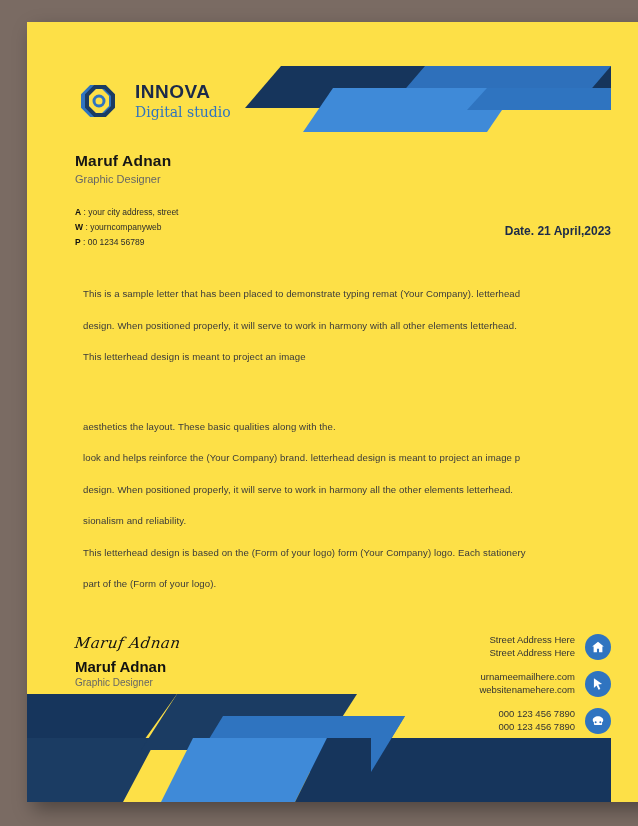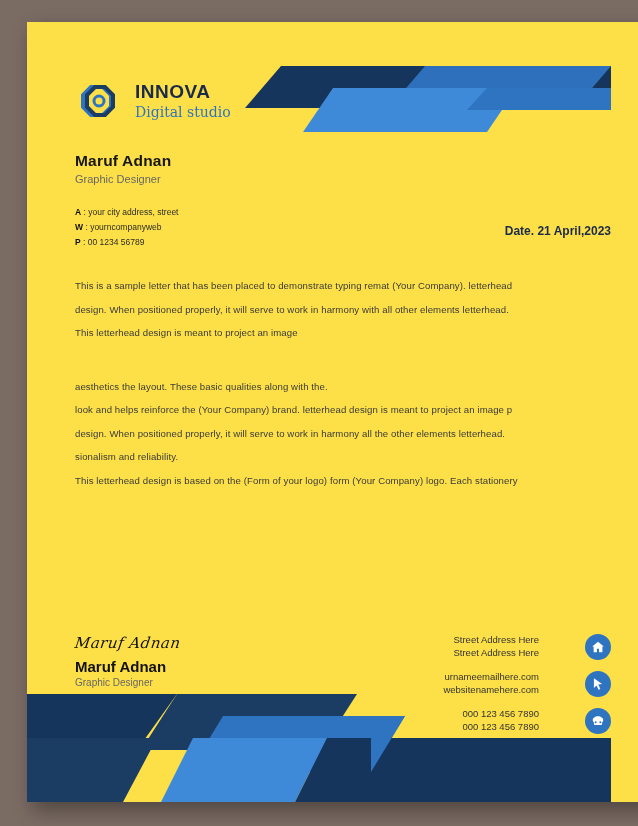--- a/index.html
+++ b/index.html
@@ -116,21 +116,21 @@
   .body-copy {
     position: absolute;
     left: 48px;
     top: 252px;
     width: 492px;
     font-size: 9.6px;
     color: #3a3a3a;
     line-height: 2.45;
     letter-spacing: 0.1px;
   }
-  .body-copy p { margin: 0; }
+  .body-copy p { margin: 8px; }
   .para-gap { height: 30px; }
 
   
   .signature {
     position: absolute;
     left: 48px;
     top: 612px;
   }
   .sig-script {
     font-family: "DejaVu Serif", serif;
@@ -159,21 +159,20 @@
     top: 612px;
     width: 235px;
     display: flex;
     flex-direction: column;
     gap: 11px;
   }
   .fc-row {
     display: flex;
     align-items: center;
     justify-content: flex-end;
-    gap: 36px;
   }
   .fc-lines {
     text-align: right;
     font-size: 9.5px;
     color: #333;
     line-height: 1.35;
     margin-right: 10px;
   }
   .fc-icon {
     width: 26px;
@@ -241,20 +240,21 @@
   <div class="body-copy">
     <p>This is a sample letter that has been placed to demonstrate typing remat (Your Company). letterhead</p>
     <p>design. When positioned properly, it will serve to work in harmony with all other elements letterhead.</p>
     <p>This letterhead design is meant to project an image</p>
     <div class="para-gap"></div>
     <p>aesthetics the layout. These basic qualities along with the.</p>
     <p> look and helps reinforce the (Your Company) brand. letterhead design is meant to project an image p</p>
     <p>design. When positioned properly, it will serve to work in harmony all the other elements letterhead.</p>
     <p>sionalism and reliability.</p>
     <p>This letterhead design is based on the (Form of your logo) form (Your Company) logo. Each stationery</p>
+    <p>part of the (Form of your logo).</p>
   </div>
 
   <div class="signature">
     <div class="sig-script">Maruf Adnan</div>
     <div class="sig-name">Maruf Adnan</div>
     <div class="sig-role">Graphic Designer</div>
   </div>
 
   <div class="footer-contacts">
 

